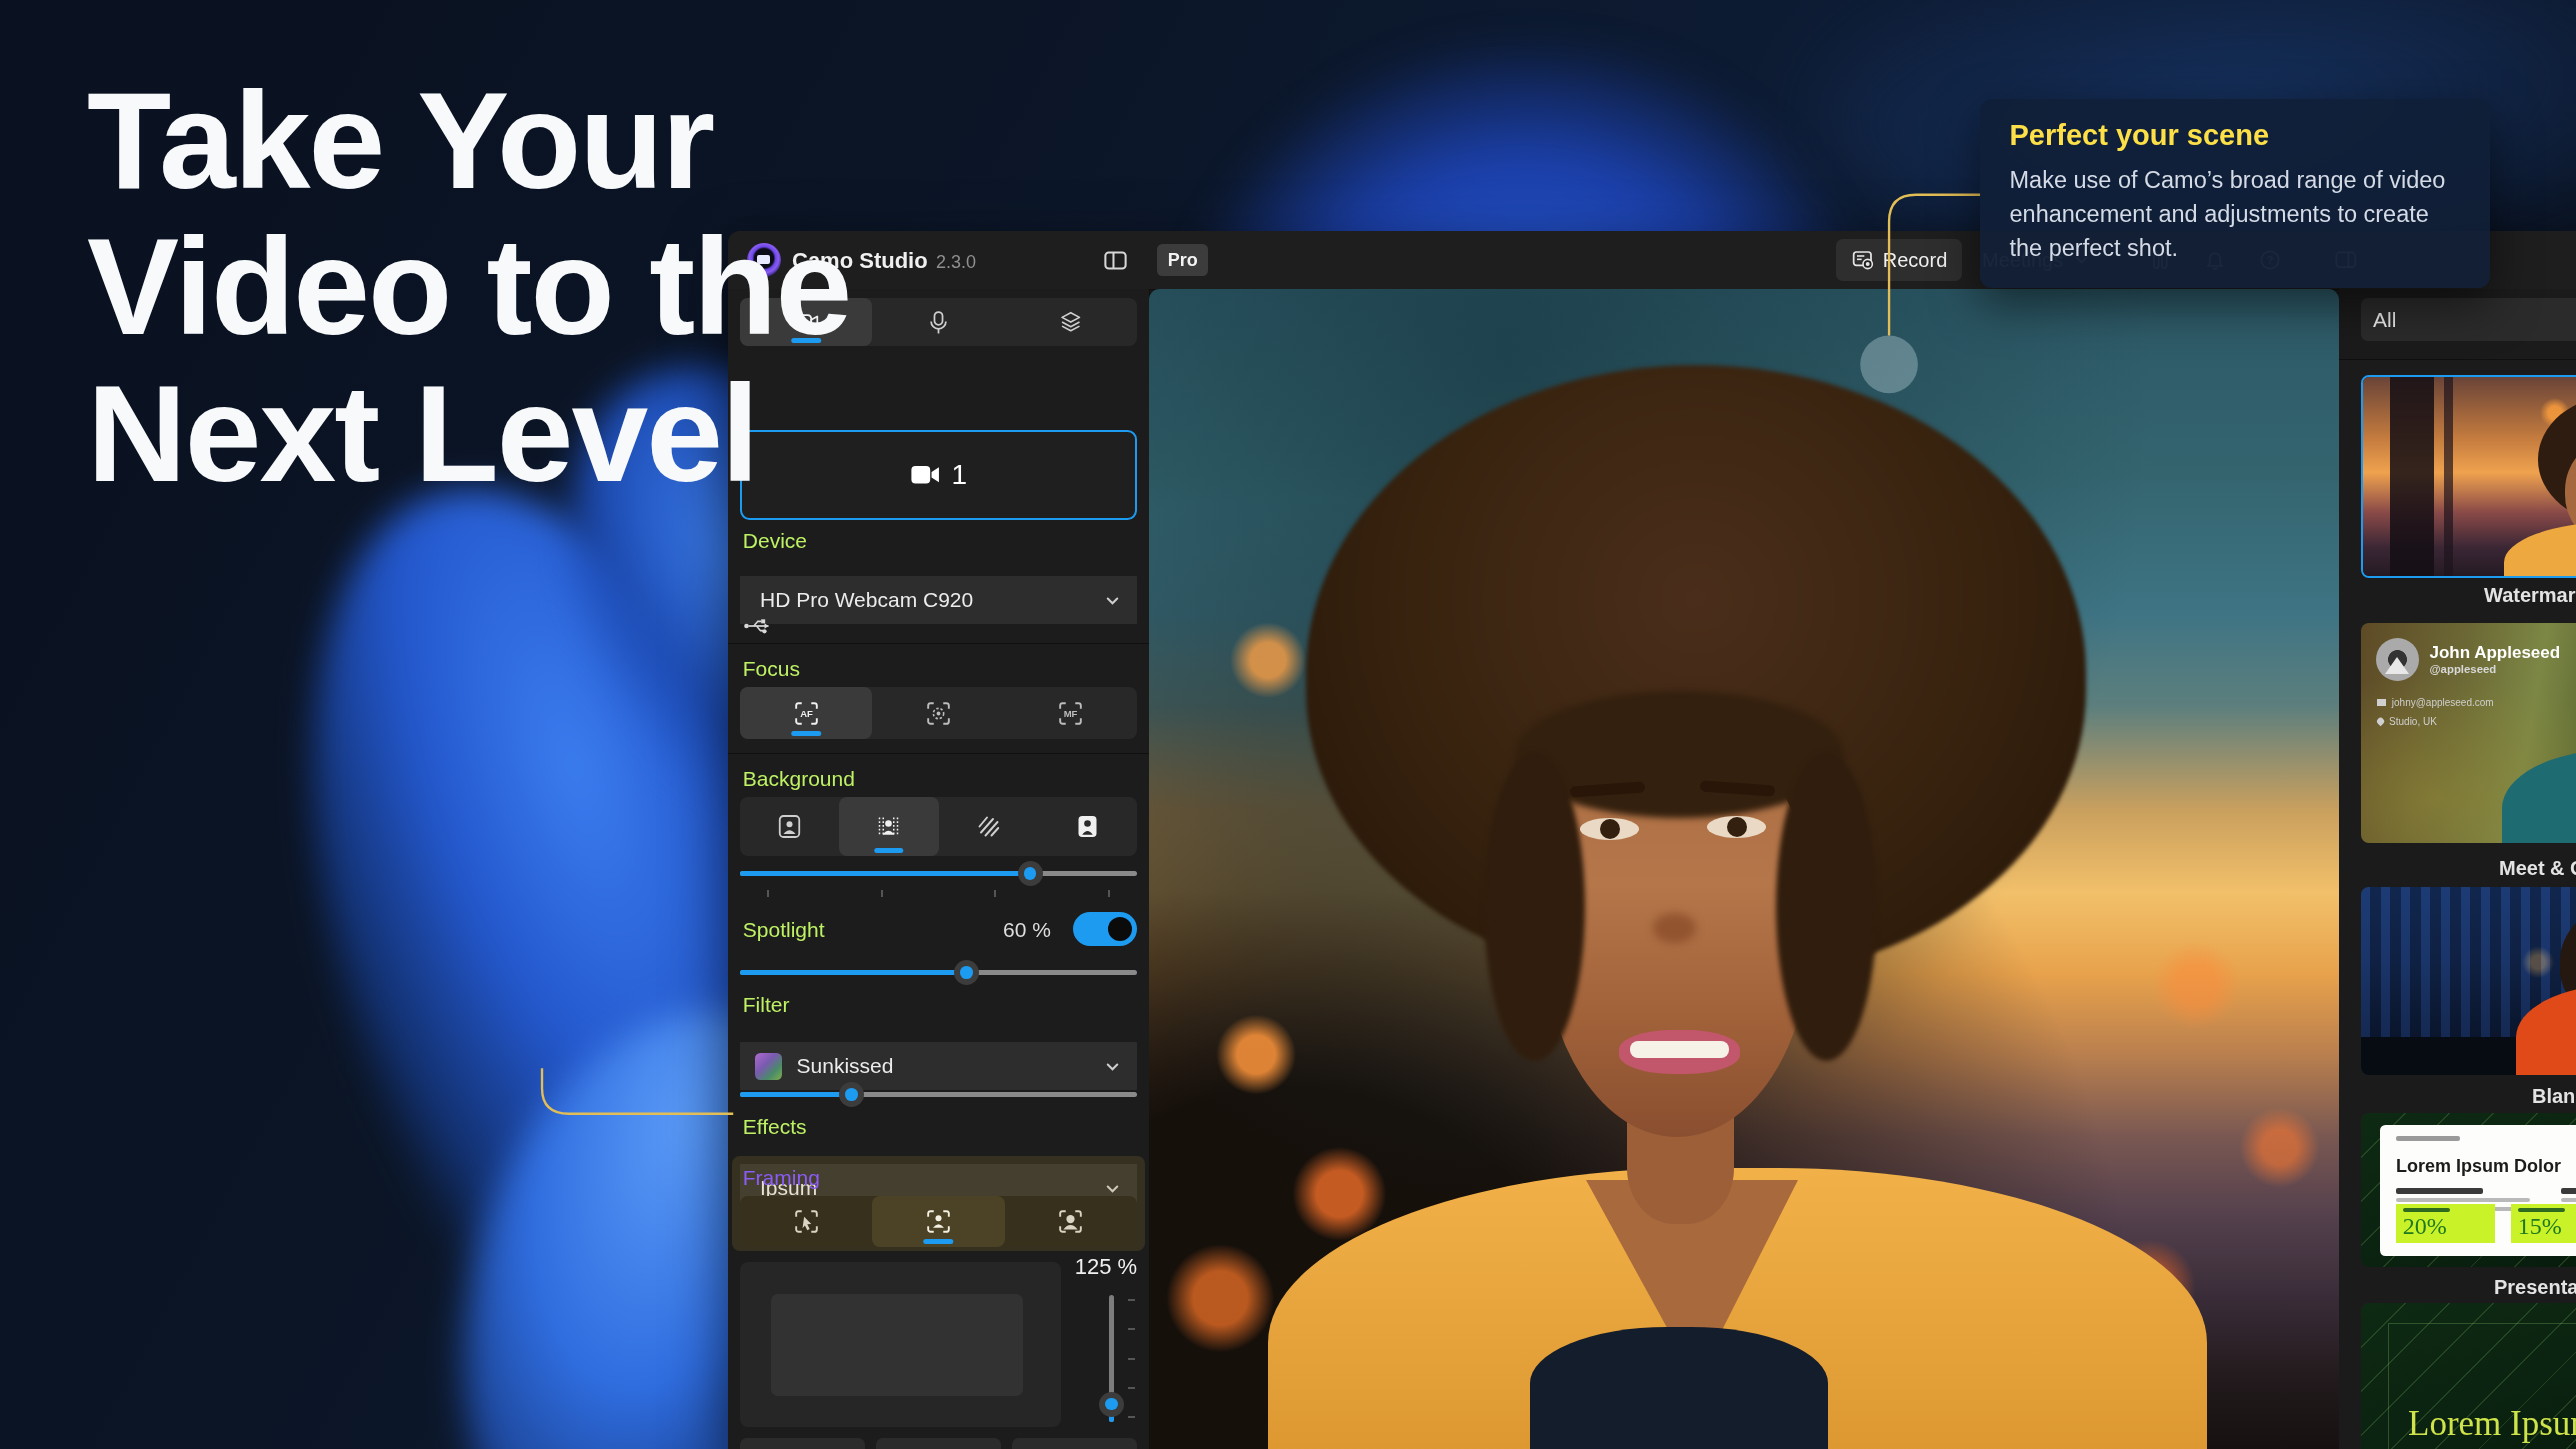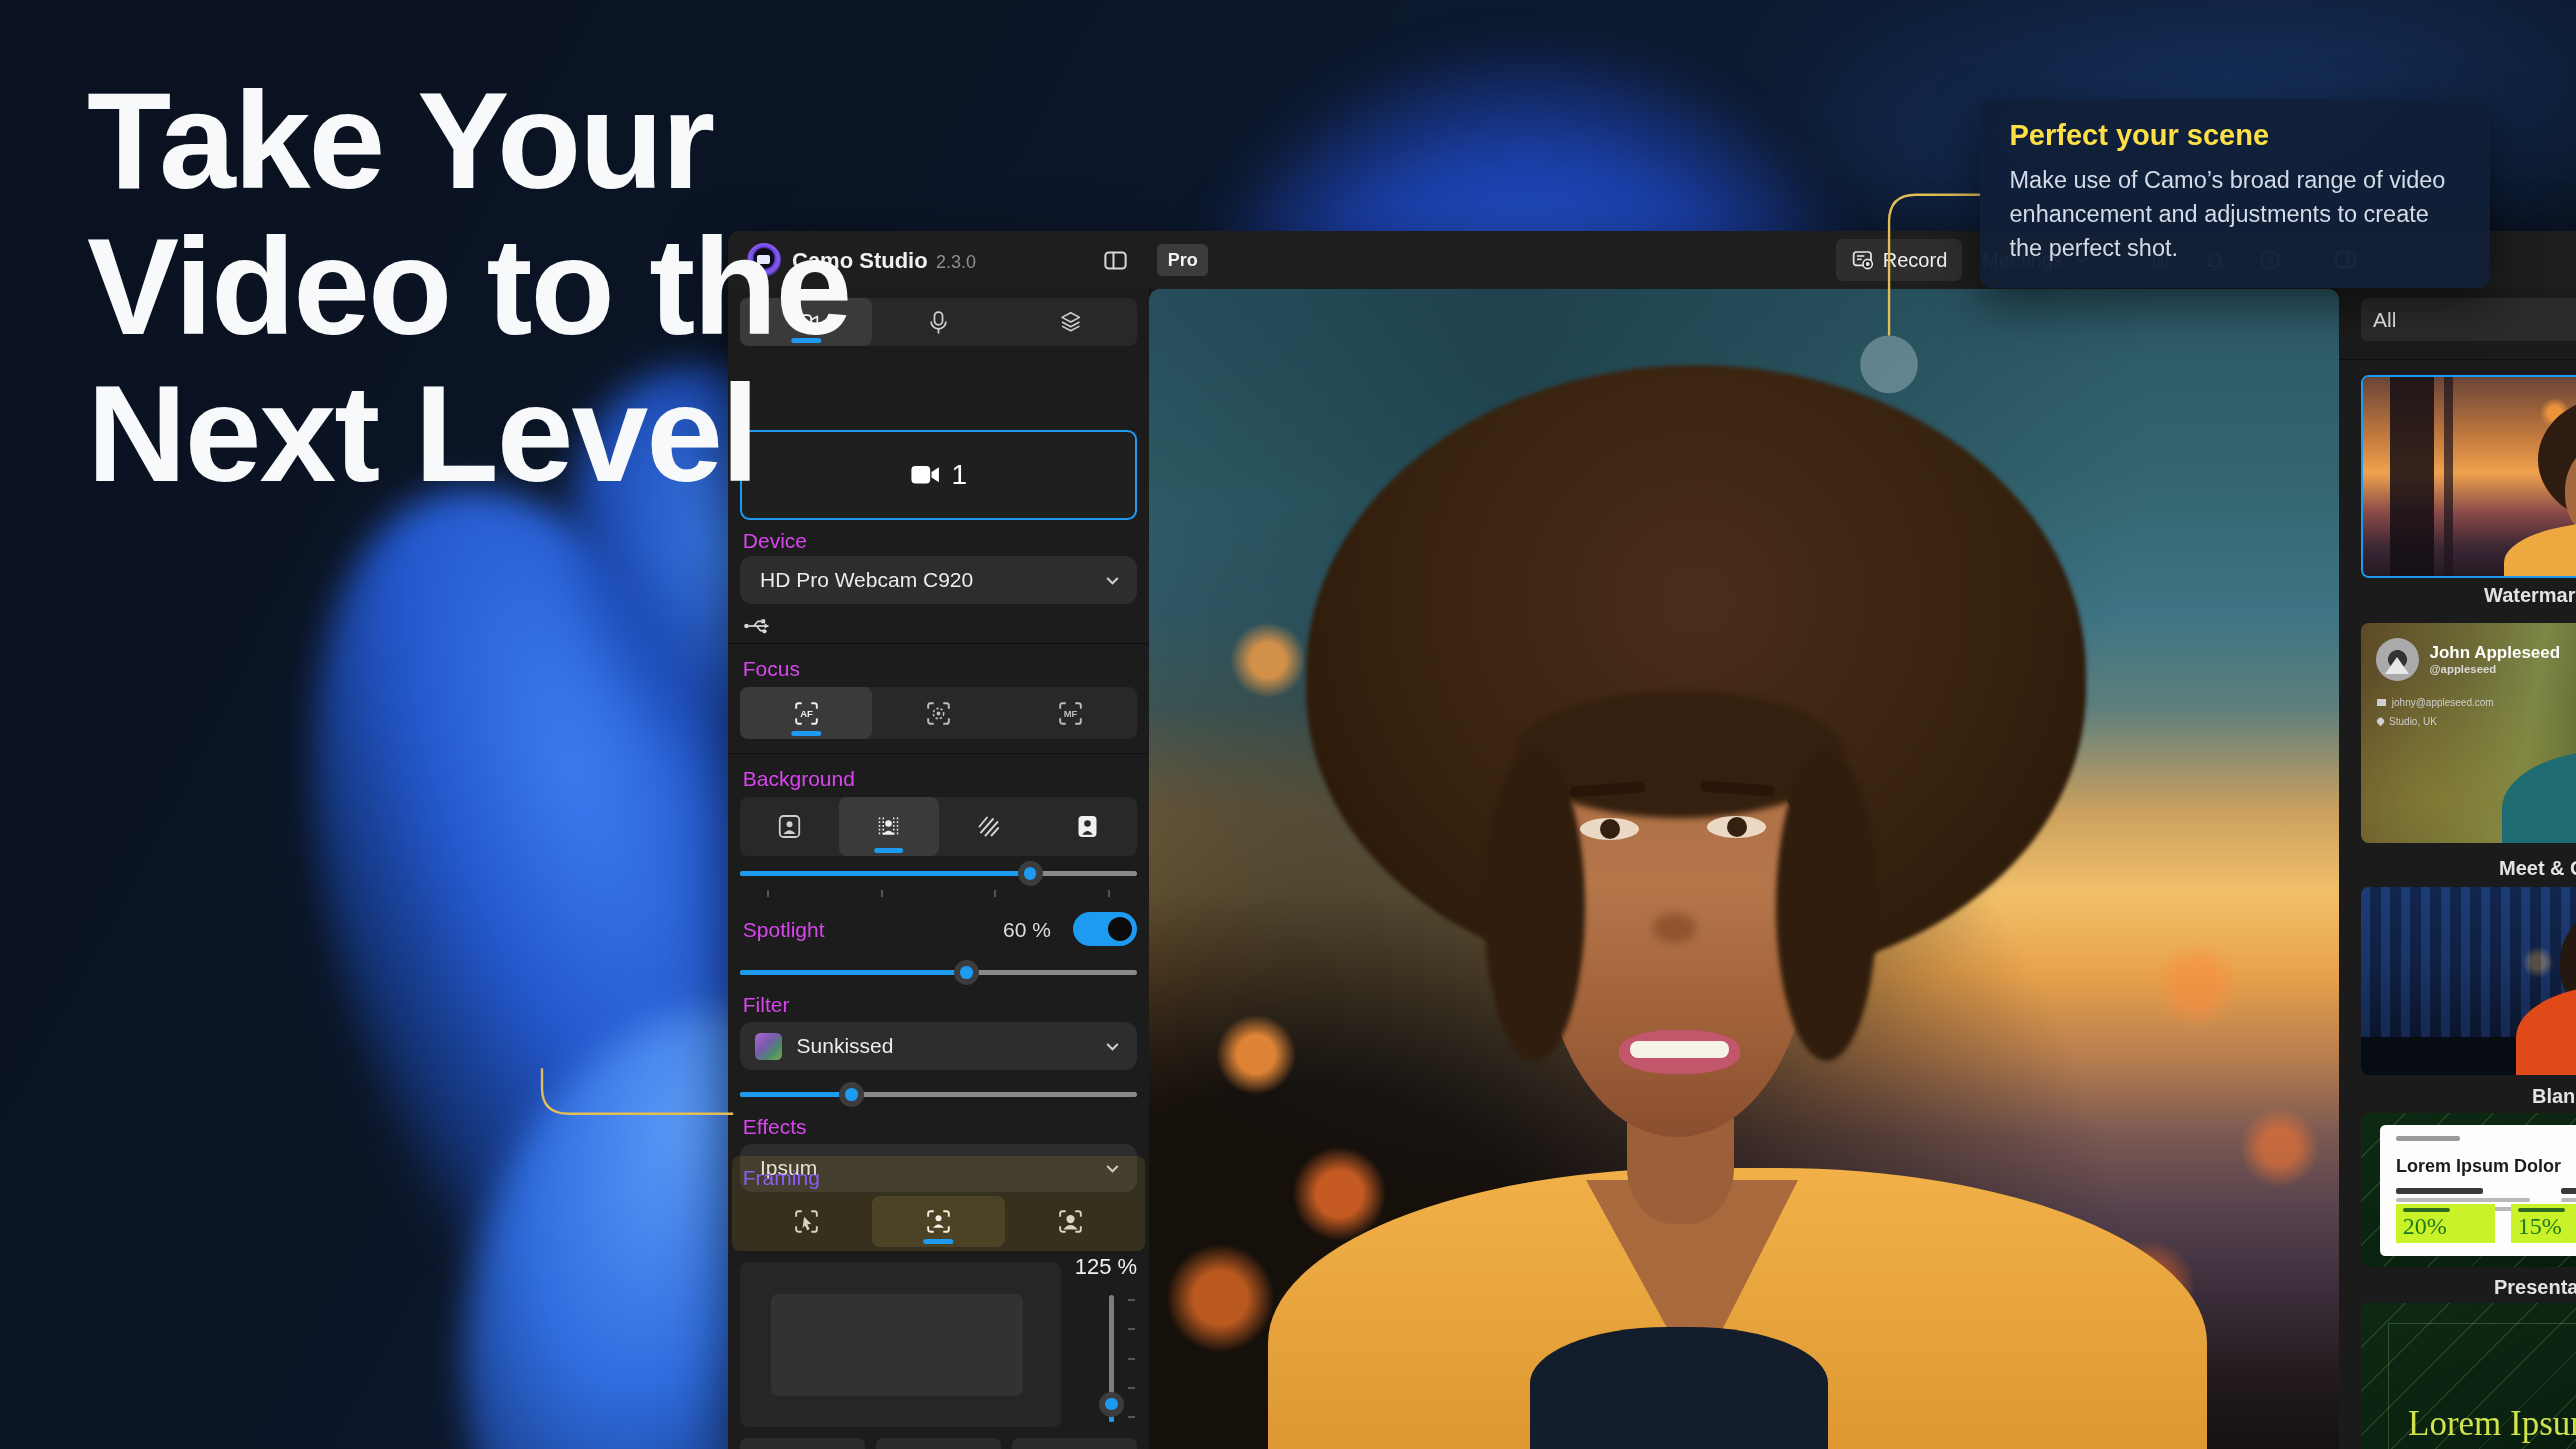--- a/index.html
+++ b/index.html
@@ -45,23 +45,23 @@
 
   
   .lpanel{position:absolute;left:0;top:58px;width:421px;height:1160px;background:#1c1c1c;border-right:0.7px solid #101010;}
   .seg{position:absolute;background:#282828;border-radius:8px;display:flex;}
   .seg .opt{flex:1;position:relative;display:flex;align-items:center;justify-content:center;}
   .seg .opt.active{background:#3a3a3a;border-radius:8px;}
   .seg .opt.active::after{content:"";position:absolute;bottom:3.4px;left:50%;transform:translateX(-50%);
     width:29.5px;height:4.7px;border-radius:2.7px;background:#1d9bf0;}
   .seg.olive{background:#37301c;}
   .seg.olive .opt.active{background:#4c4226;}
-  .lbl{position:absolute;font-size:21px;color:#d946ef;}
-  .dd{position:absolute;left:12px;width:397px;height:48px;background:#2d2d2d;border-radius:12px;
-    display:flex;align-items:center;font-size:21px;color:#ececec;}
+  .lbl{position:absolute;font-size:21px;color:#bef264;}
+  .dd{position:absolute;left:12px;width:397px;height:48px;background:#2d2d2d;border-radius:1px;
+    display:flex;align-items:center;font-size:21px;color:#ececec;margin-top:20px;}
   .dd .chev{margin-left:auto;margin-right:14.8px;}
   .cam1{position:absolute;left:12px;top:141px;width:393px;height:86px;border:2.7px solid #1d9bf0;border-radius:9.4px;
     background:#1f1f1f;display:flex;align-items:center;justify-content:center;gap:10.7px;font-size:28px;color:#fff;}
   .divider{position:absolute;left:0;width:421px;height:1.3px;background:#101010;}
   .slider{position:absolute;left:12px;width:397px;height:24px;}
   .slider .track{position:absolute;left:0;right:0;top:10px;height:4.7px;border-radius:2.7px;background:#8a8a8a;}
   .slider .fill{position:absolute;left:0;top:10px;height:4.7px;border-radius:2.7px;background:#1d9bf0;}
   .slider .knob{position:absolute;top:0;width:25px;height:25px;margin-left:-12px;border-radius:50%;background:#3c3c3c;}
   .slider .knob::after{content:"";position:absolute;left:6px;top:6px;width:12.7px;height:12.7px;border-radius:50%;background:#1d9bf0;}
   .ticks{position:absolute;left:12px;width:397px;display:flex;justify-content:space-between;padding:0 27px;box-sizing:border-box;}

